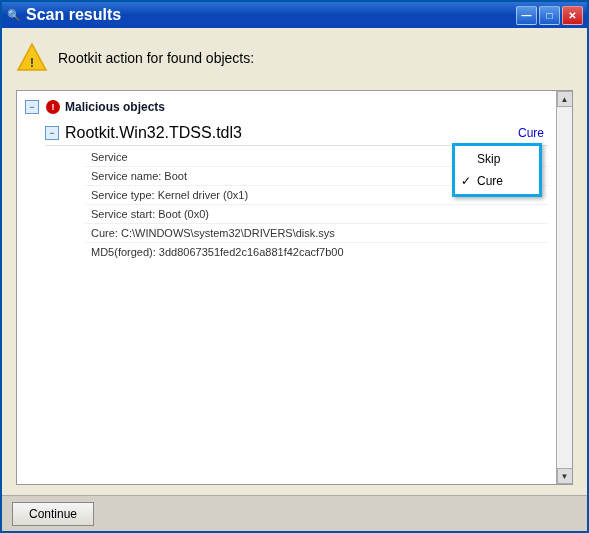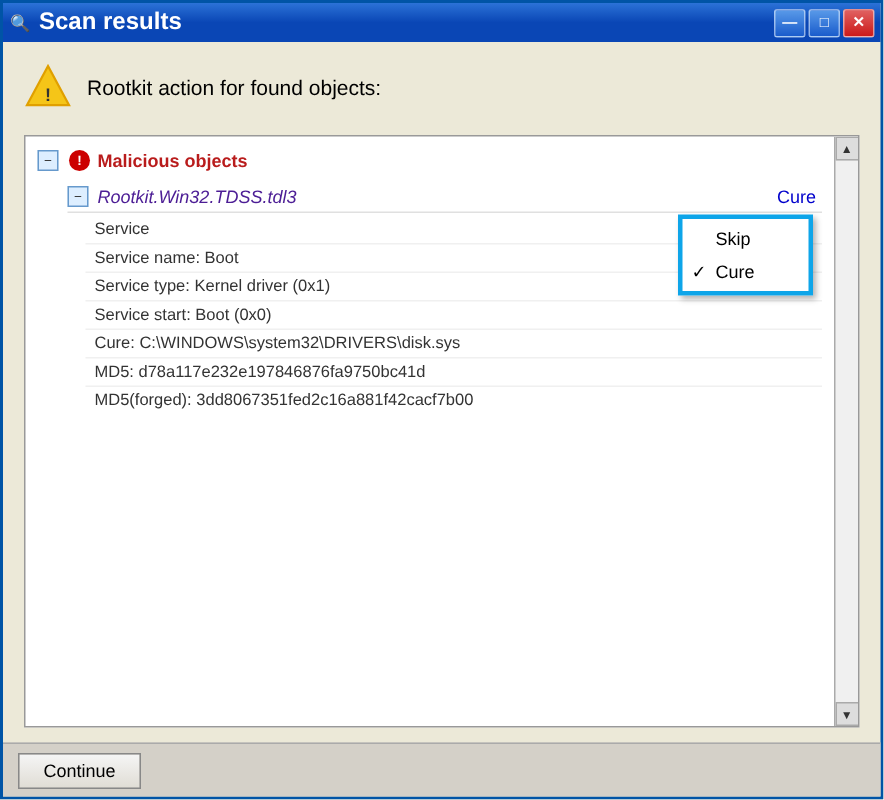--- a/index.html
+++ b/index.html
@@ -189,21 +189,21 @@
       align-items: center;
       justify-content: center;
       color: white;
       font-size: 9px;
       font-weight: bold;
     }
 
     .section-title {
       font-weight: bold;
       font-size: 12px;
-      color: #b91c1c;
+      color: #0f172a;
     }
 
     .item-row {
       display: flex;
       align-items: center;
       padding: 3px 0;
       border-bottom: 1px solid #e0e0e0;
       margin-left: 20px;
     }
 
@@ -217,35 +217,34 @@
       justify-content: center;
       font-size: 9px;
       color: #333;
       margin-right: 6px;
       cursor: pointer;
       flex-shrink: 0;
     }
 
     .item-name {
       flex: 1;
-      color: #4c1d95;
-      font-size: 12px;
-      font-style: italic;
+      color: #000000;
+      font-size: 16px;
     }
 
     .cure-link {
       color: #0000cc;
       text-decoration: none;
       cursor: pointer;
       font-size: 12px;
       margin-right: 4px;
     }
 
     .details-section {
-      margin-left: 32px;
+      margin-left: 60px;
       margin-top: 2px;
     }
 
     .detail-row {
       padding: 3px 6px;
       border-bottom: 1px solid #f0f0f0;
       color: #333;
       font-size: 11px;
     }
 
@@ -352,21 +351,20 @@
           <span class="item-name">Rootkit.Win32.TDSS.tdl3</span>
           <a class="cure-link">Cure</a>
         </div>
 
         <div class="details-section">
           <div class="detail-row">Service</div>
           <div class="detail-row">Service name: Boot</div>
           <div class="detail-row">Service type: Kernel driver (0x1)</div>
           <div class="detail-row">Service start: Boot (0x0)</div>
           <div class="detail-row">Cure: C:\WINDOWS\system32\DRIVERS\disk.sys</div>
-          <div class="detail-row">MD5: d78a117e232e197846876fa9750bc41d</div>
           <div class="detail-row">MD5(forged): 3dd8067351fed2c16a881f42cacf7b00</div>
         </div>
       </div>
 
       <div class="dropdown-menu">
         <div class="dropdown-item">Skip</div>
         <div class="dropdown-item checked">Cure</div>
       </div>
     </div>
   </div>

